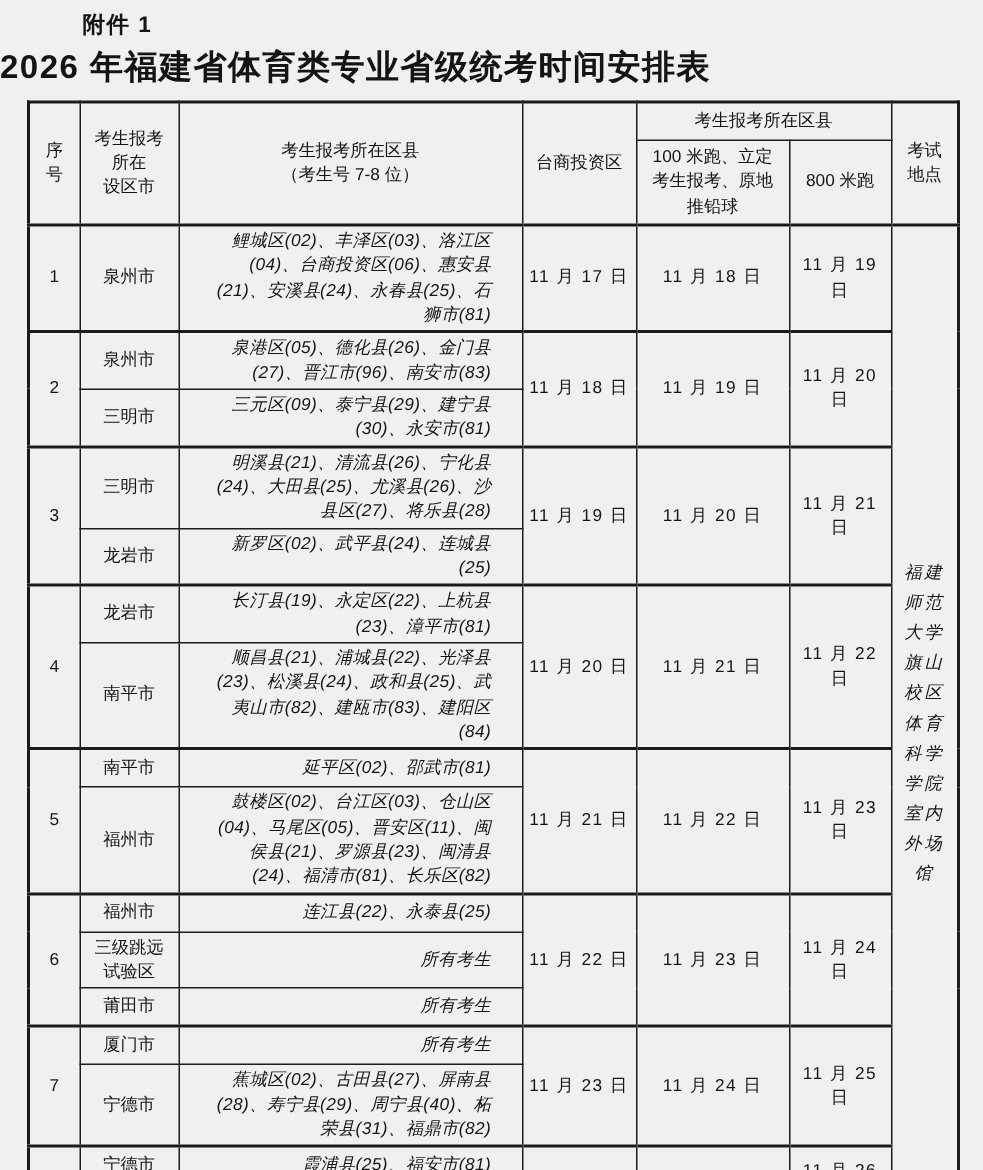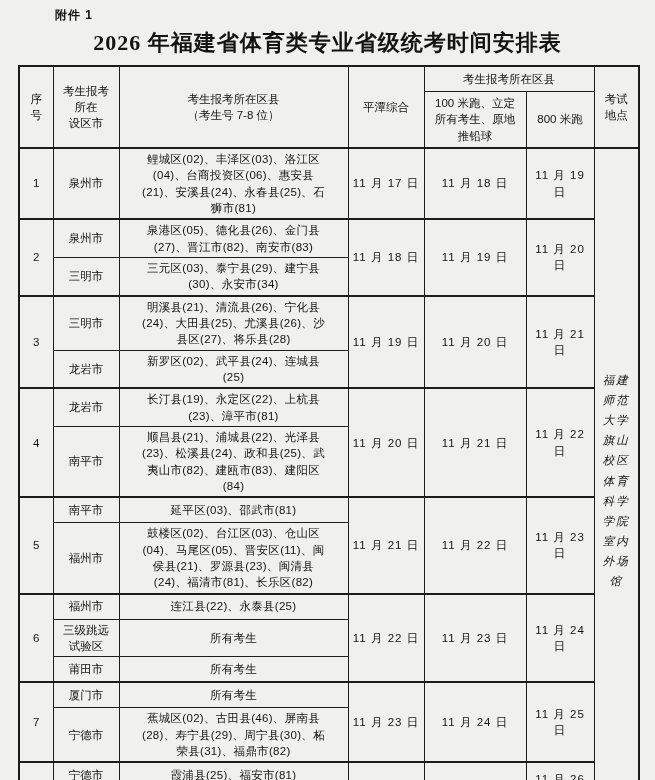--- a/index.html
+++ b/index.html
@@ -5,27 +5,26 @@
   html,body { margin:0; padding:0; }
   body {
     width:655px; height:780px;
     background:#f0f0ee;
     color:#141414;
     font-family:"Liberation Sans","DejaVu Sans",sans-serif;
     overflow:hidden;
   }
   .attachment {
     margin:7px 0 0 55px;
-    font-size:12px;
+    font-size:15px;
     font-weight:bold;
     letter-spacing:1px;
   }
   .doc-title {
-    text-align:center;
-    font-family:Liberation Serif, serif;
+    font-family:Liberation Sans, sans-serif;
     font-size:22px;
     font-weight:bold;
     margin:4px 0 7px 0;
     letter-spacing:1px;
     white-space:nowrap;
   }
   table.schedule {
     border-collapse:collapse;
     table-layout:fixed;
     margin-left:18px;
@@ -39,23 +38,24 @@
     font-weight:normal;
     line-height:1.42;
     padding:2px 3px;
     text-align:center;
     vertical-align:middle;
     white-space:pre-line;
     overflow:hidden;
   }
   .schedule th { padding:3px 2px; }
   .schedule td.d {
-    text-align:center;
+    text-align:right;
     padding:2px 20px;
     letter-spacing:0.3px;
+    font-style:italic;
   }
   .schedule td.date { letter-spacing:1px; }
   .schedule tr.g td { border-top-width:2px; }
   .schedule td.loc {
     line-height:1.75;
     letter-spacing:2px;
     padding:2px 7px;
     font-style:italic;
   }
   .schedule tr.h1 th { height:18px; }
@@ -87,28 +87,28 @@
   </colgroup>
   <tbody>
   <tr class="h1">
     <th rowspan="2">序
 号</th>
     <th rowspan="2">考生报考
 所在
 设区市</th>
     <th rowspan="2">考生报考所在区县
 （考生号 7-8 位）</th>
-    <th rowspan="2">平潭综合</th>
+    <th rowspan="2">台商投资区</th>
     <th colspan="2">考生报考所在区县</th>
     <th rowspan="2">考试
 地点</th>
   </tr>
   <tr>
     <th>100 米跑、立定
-所有考生、原地
+考生报考、原地
 推铅球</th>
     <th>800 米跑</th>
   </tr>
 
   <tr class="g">
     <td>1</td>
     <td>泉州市</td>
     <td class="d">鲤城区(02)、丰泽区(03)、洛江区(04)、台商投资区(06)、惠安县(21)、安溪县(24)、永春县(25)、石狮市(81)</td>
     <td class="date">11 月 17 日</td>
     <td class="date">11 月 18 日</td>
@@ -122,28 +122,28 @@
 科学
 学院
 室内
 外场
 馆</td>
   </tr>
 
   <tr class="g">
     <td rowspan="2">2</td>
     <td>泉州市</td>
-    <td class="d">泉港区(05)、德化县(26)、金门县(27)、晋江市(82)、南安市(83)</td>
+    <td class="d">泉港区(05)、德化县(26)、金门县(27)、晋江市(96)、南安市(83)</td>
     <td class="date" rowspan="2">11 月 18 日</td>
     <td class="date" rowspan="2">11 月 19 日</td>
     <td class="date" rowspan="2">11 月 20 日</td>
   </tr>
   <tr>
     <td>三明市</td>
-    <td class="d">三元区(03)、泰宁县(29)、建宁县(30)、永安市(34)</td>
+    <td class="d">三元区(09)、泰宁县(29)、建宁县(30)、永安市(81)</td>
   </tr>
 
   <tr class="g">
     <td rowspan="2">3</td>
     <td>三明市</td>
     <td class="d">明溪县(21)、清流县(26)、宁化县(24)、大田县(25)、尤溪县(26)、沙县区(27)、将乐县(28)</td>
     <td class="date" rowspan="2">11 月 19 日</td>
     <td class="date" rowspan="2">11 月 20 日</td>
     <td class="date" rowspan="2">11 月 21 日</td>
   </tr>
@@ -161,21 +161,21 @@
     <td class="date" rowspan="2">11 月 22 日</td>
   </tr>
   <tr>
     <td>南平市</td>
     <td class="d">顺昌县(21)、浦城县(22)、光泽县(23)、松溪县(24)、政和县(25)、武夷山市(82)、建瓯市(83)、建阳区(84)</td>
   </tr>
 
   <tr class="g one">
     <td rowspan="2">5</td>
     <td>南平市</td>
-    <td class="d">延平区(03)、邵武市(81)</td>
+    <td class="d">延平区(02)、邵武市(81)</td>
     <td class="date" rowspan="2">11 月 21 日</td>
     <td class="date" rowspan="2">11 月 22 日</td>
     <td class="date" rowspan="2">11 月 23 日</td>
   </tr>
   <tr>
     <td>福州市</td>
     <td class="d">鼓楼区(02)、台江区(03)、仓山区(04)、马尾区(05)、晋安区(11)、闽侯县(21)、罗源县(23)、闽清县(24)、福清市(81)、长乐区(82)</td>
   </tr>
 
   <tr class="g one">
@@ -199,21 +199,21 @@
   <tr class="g one">
     <td rowspan="2">7</td>
     <td>厦门市</td>
     <td class="d">所有考生</td>
     <td class="date" rowspan="2">11 月 23 日</td>
     <td class="date" rowspan="2">11 月 24 日</td>
     <td class="date" rowspan="2">11 月 25 日</td>
   </tr>
   <tr>
     <td>宁德市</td>
-    <td class="d">蕉城区(02)、古田县(46)、屏南县(28)、寿宁县(29)、周宁县(30)、柘荣县(31)、福鼎市(82)</td>
+    <td class="d">蕉城区(02)、古田县(27)、屏南县(28)、寿宁县(29)、周宁县(40)、柘荣县(31)、福鼎市(82)</td>
   </tr>
 
   <tr class="g one">
     <td rowspan="2">8</td>
     <td>宁德市</td>
     <td class="d">霞浦县(25)、福安市(81)</td>
     <td class="date" rowspan="2">11 月 24 日</td>
     <td class="date" rowspan="2">11 月 25 日</td>
     <td class="date" rowspan="2">11 月 26 日</td>
   </tr>

